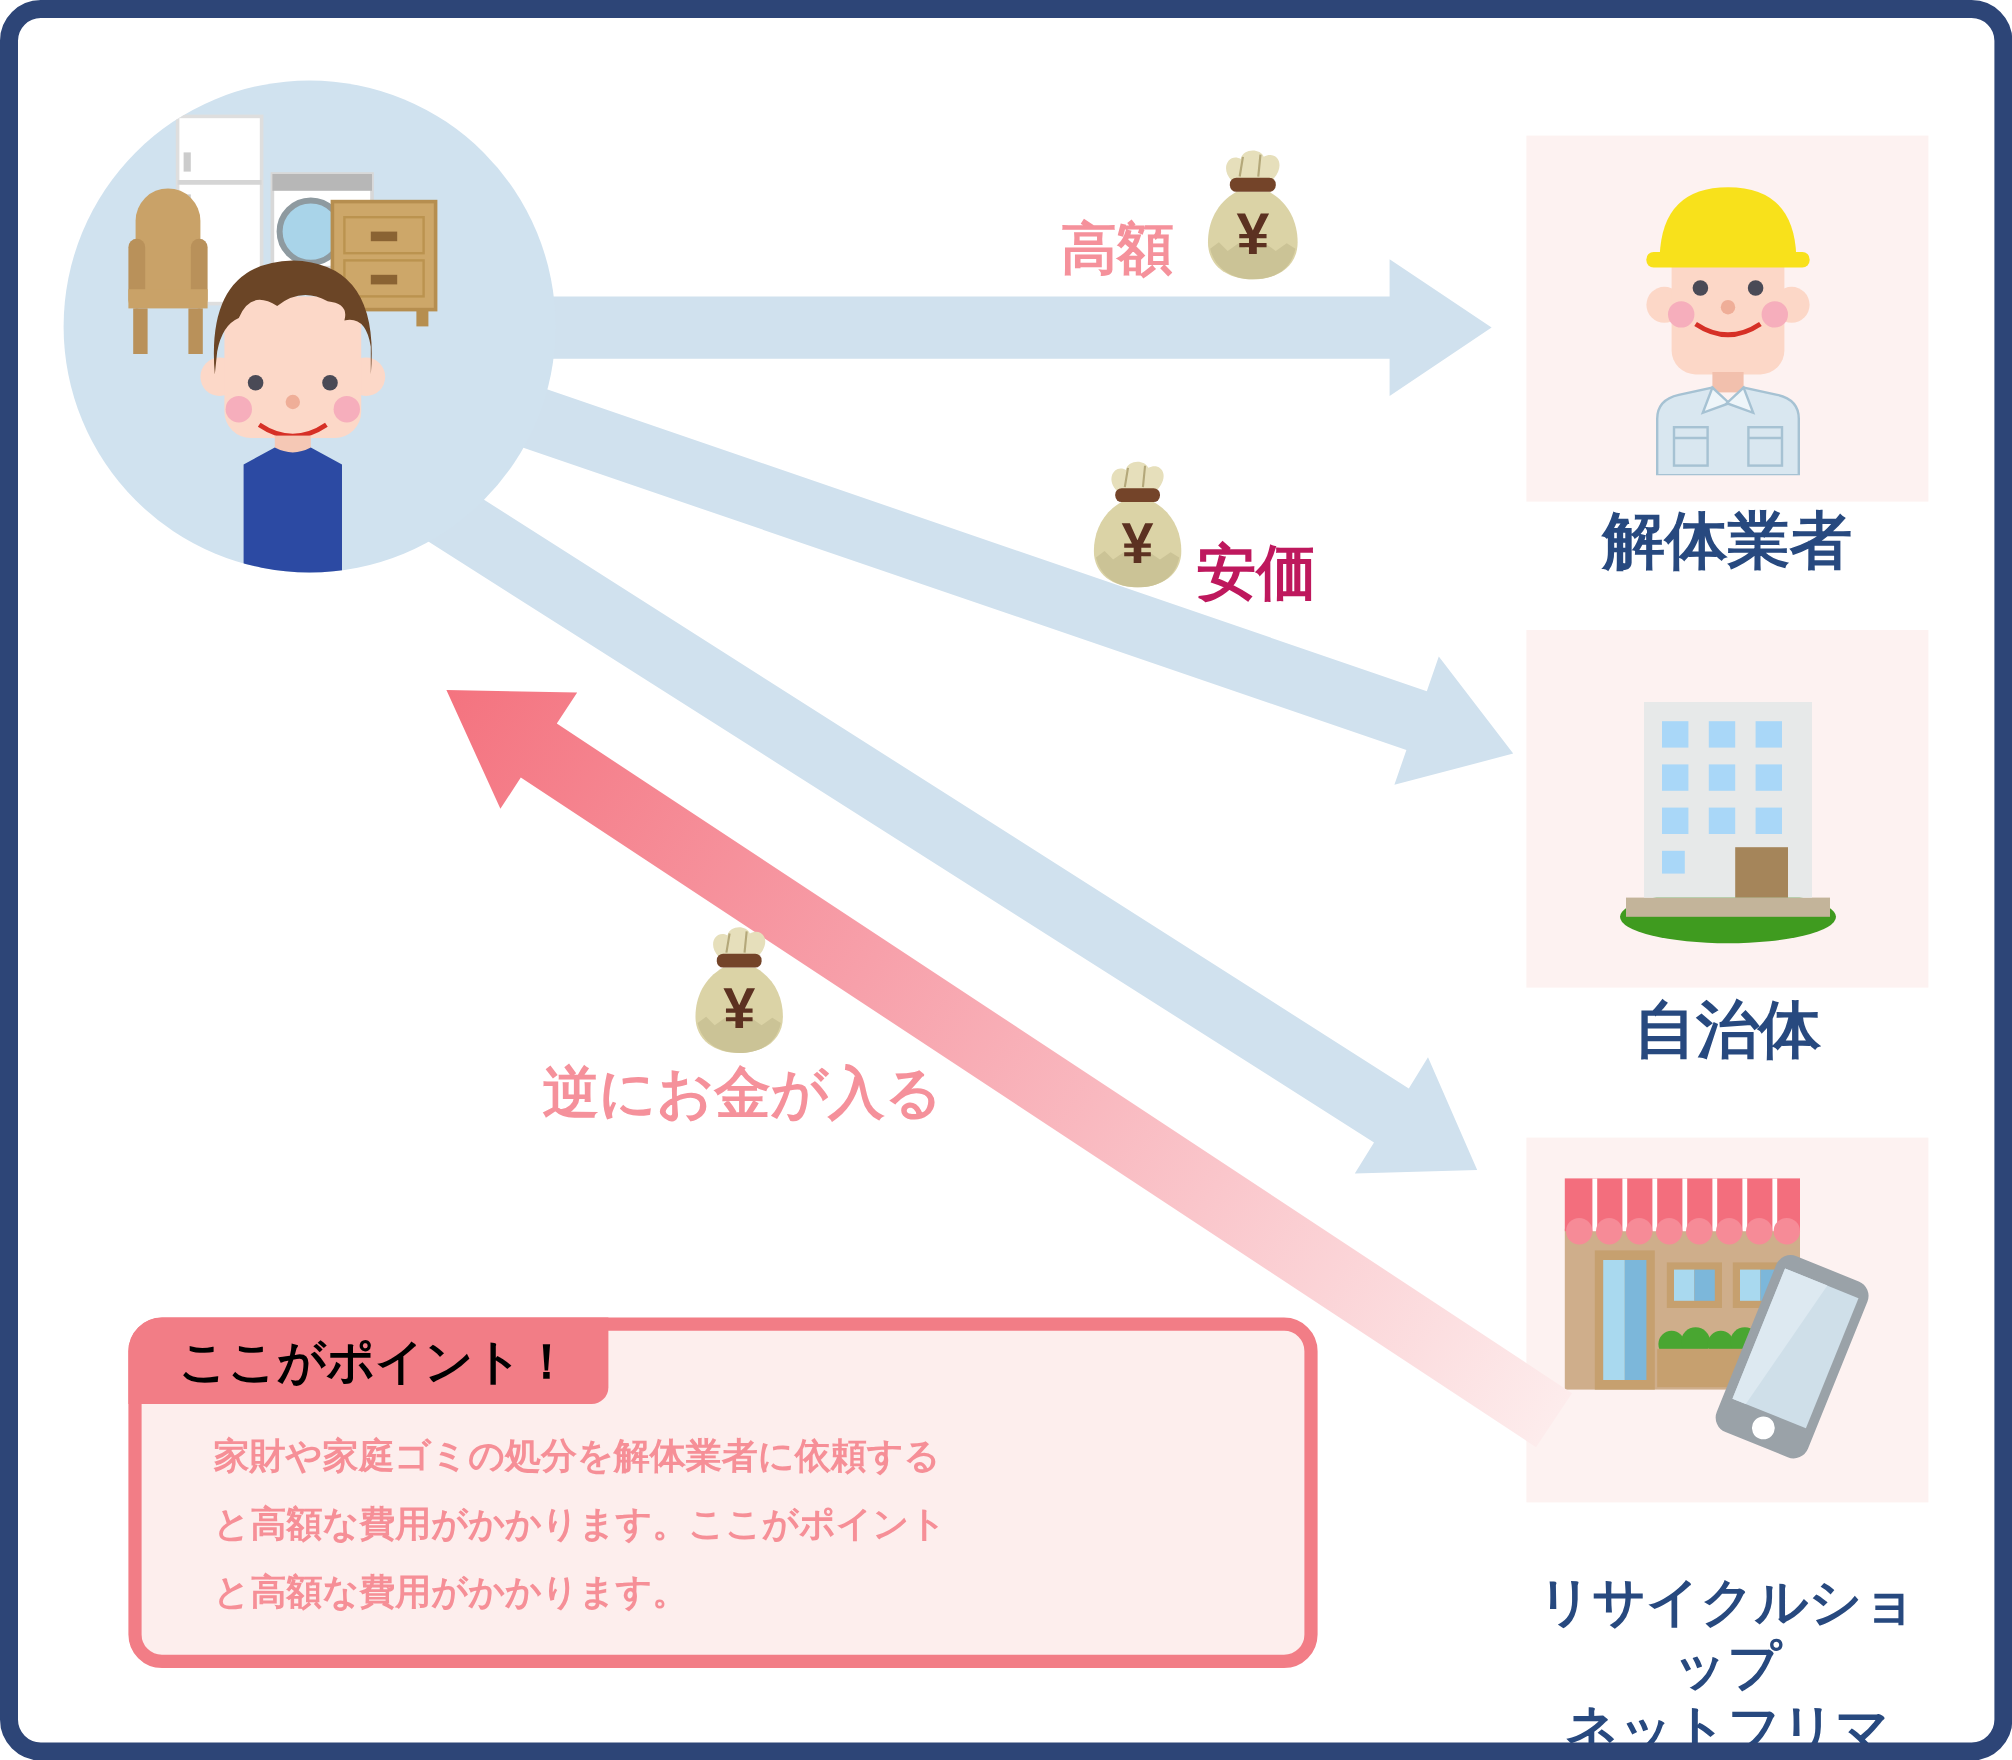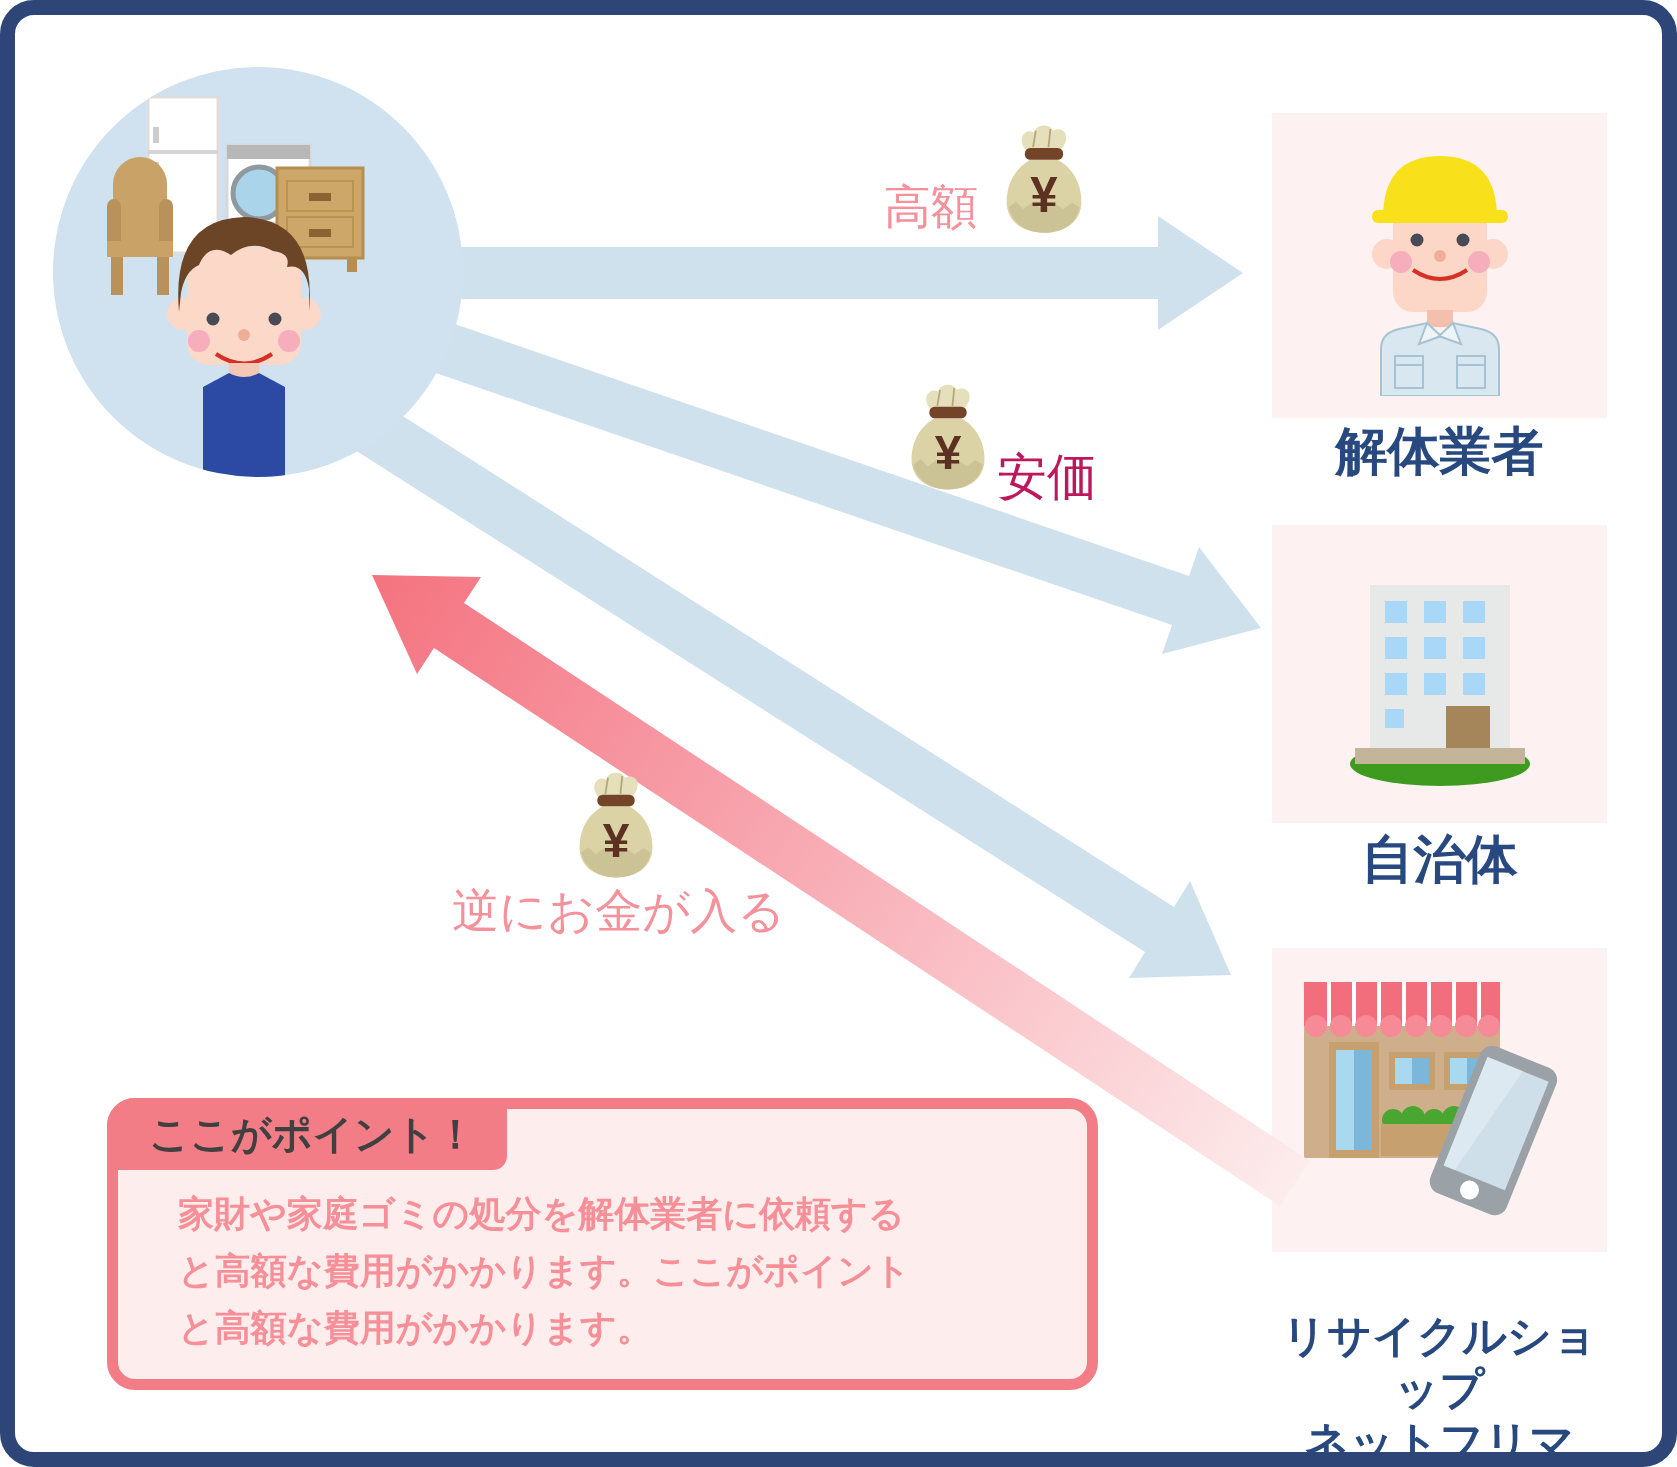--- a/index.html
+++ b/index.html
@@ -7,36 +7,36 @@
          font-family:"Liberation Sans", sans-serif;}
   .frame-border{position:absolute;inset:0;border:15px solid #2d4577;border-radius:34px;
                 pointer-events:none;z-index:10;}
   .panel{position:absolute;left:1272px;width:335px;background:#fdf2f1;display:flex;
          align-items:center;justify-content:center;z-index:1;}
   .panel-1{top:113px;height:305px;}
   .panel-2{top:525px;height:298px;}
   .panel-3{top:948px;height:304px;}
   .diagram-svg{position:absolute;left:0;top:0;z-index:2;}
   .bag{position:absolute;z-index:3;}
-  .fee{position:absolute;z-index:4;font-weight:normal;white-space:nowrap;}
+  .fee{position:absolute;z-index:4;font-weight:bold;white-space:nowrap;}
   .fee-high{left:884px;top:176px;font-size:47px;color:#f5919b;}
   .fee-low{left:997px;top:444px;font-size:50px;color:#be185d;}
   .fee-back{left:452px;top:880px;font-size:47px;color:#f5919b;text-align:right;}
   .dest-label{position:absolute;left:1272px;width:335px;text-align:center;z-index:4;
               color:#27497f;font-weight:bold;line-height:1.2;}
   .dest-label-1{top:420px;font-size:52px;}
   .dest-label-2{top:828px;font-size:52px;}
   .dest-label-3{top:1268px;font-size:44px;margin-top:42px;}
   .point-box{position:absolute;left:107px;top:1098px;width:991px;height:292px;z-index:5;
              box-sizing:border-box;border:11px solid #f27d86;border-radius:28px;background:#fdeeed;}
   .point-tab{position:absolute;left:-11px;top:-11px;width:400px;height:72px;background:#f27d86;
              border-radius:28px 0 14px 0;display:flex;align-items:center;box-sizing:border-box;
              padding-left:42px;}
-  .point-tab span{color:#404040;font-size:40px;font-weight:bold;}
-  .point-body{position:absolute;left:60px;top:76px;color:#f68f97;font-size:36px;font-weight:bold;
+  .point-tab span{color:#000000;font-size:40px;font-weight:bold;}
+  .point-body{position:absolute;left:60px;top:76px;color:#f68f97;font-size:30px;font-weight:bold;
               line-height:57px;white-space:nowrap;}
 </style>
 </head>
 <body>
 
 <div class="frame">
 
   <div class="panel panel-1">
     <svg width="210" height="260" viewBox="0 0 210 260">
       <circle cx="52" cy="118" r="15" fill="#fcd7c7"></circle>

